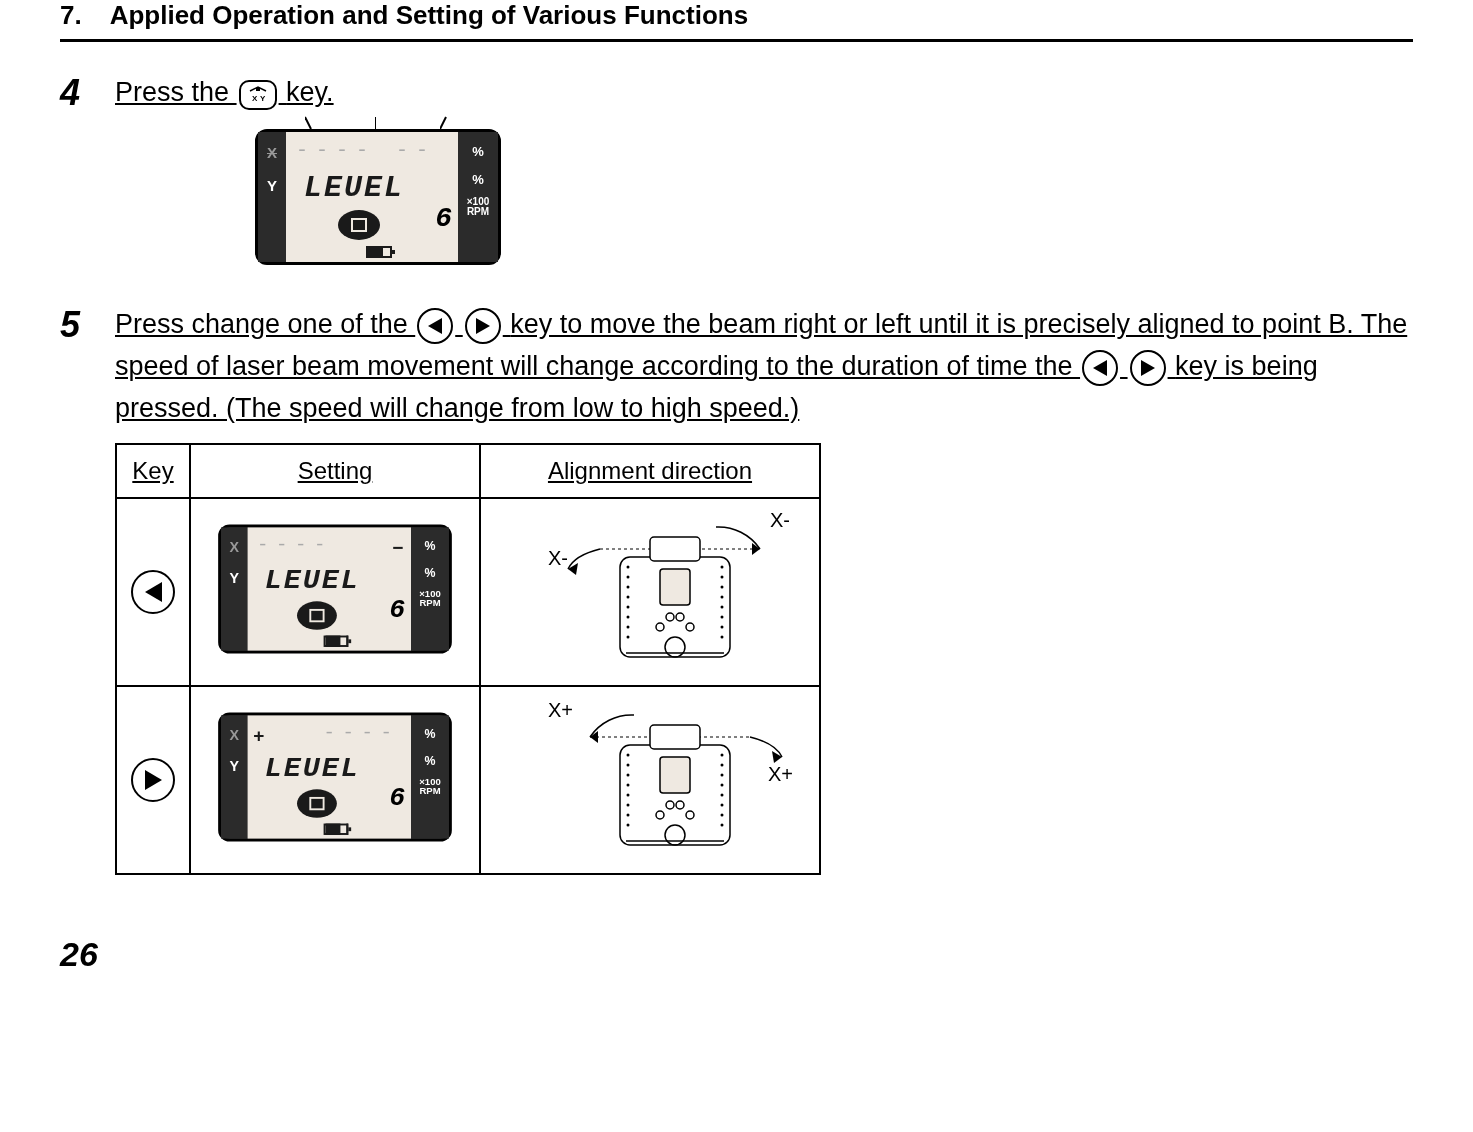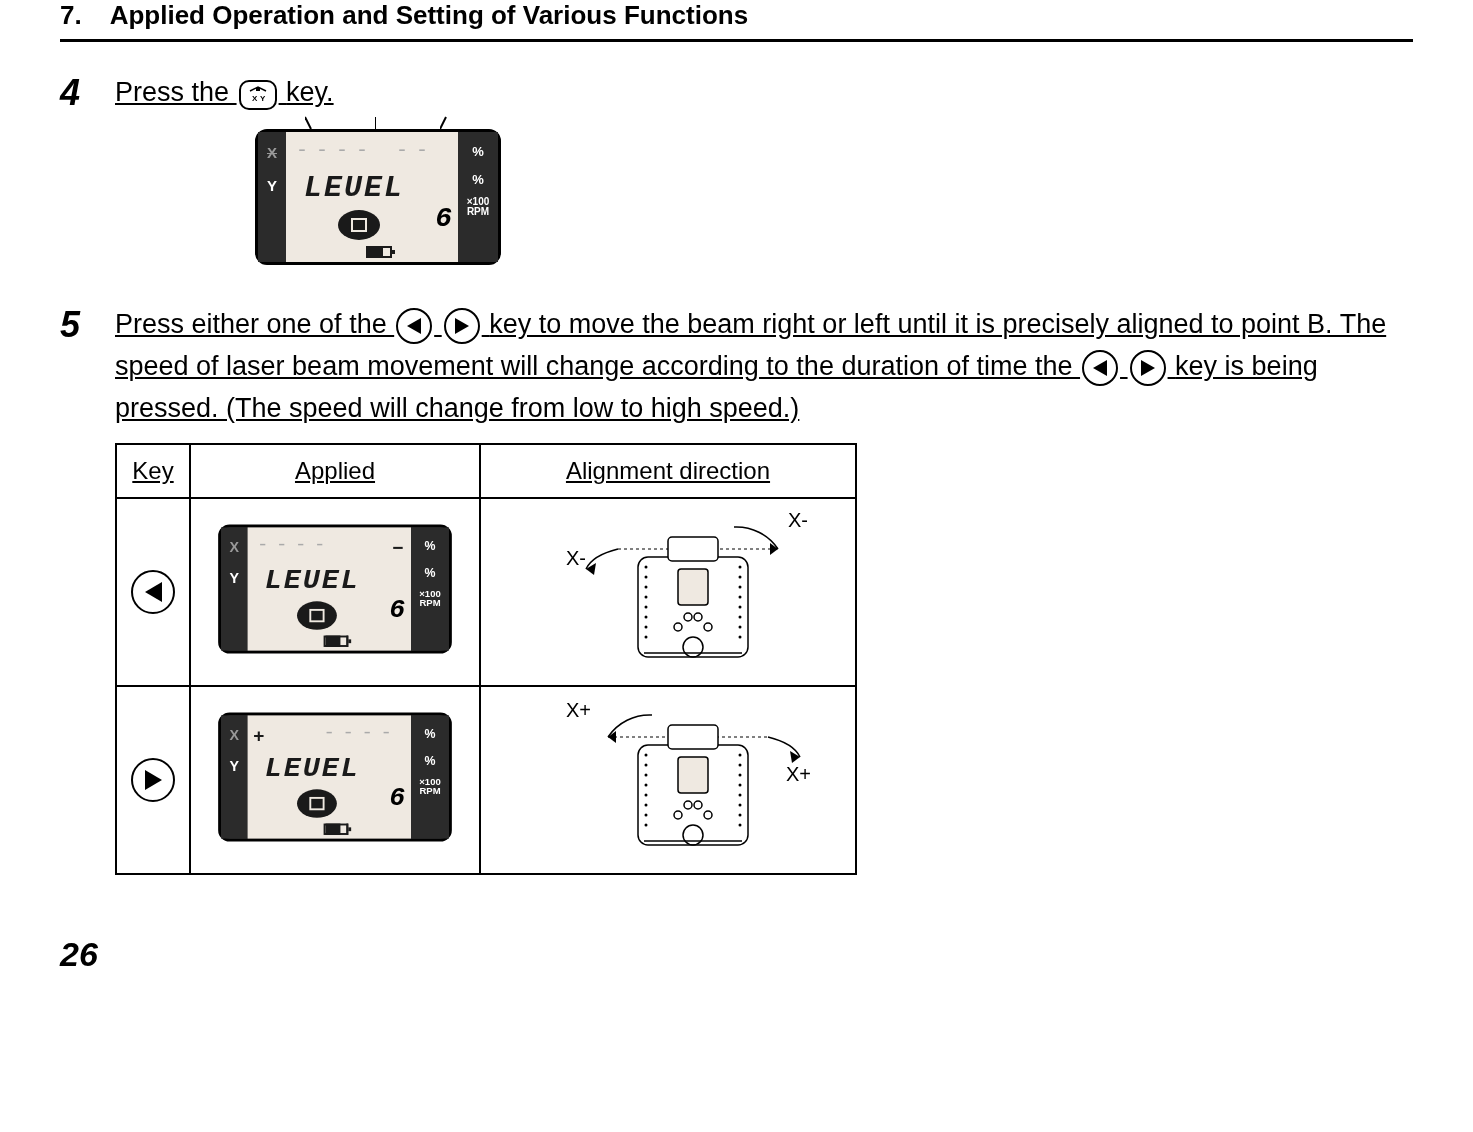--- a/index.html
+++ b/index.html
@@ -227,21 +227,21 @@
       font-size: 24px;
       font-weight: normal;
       text-align: center;
       vertical-align: middle;
     }
     .align-table th {
       font-weight: normal;
     }
     .col-key { width: 68px; }
     .col-display { width: 290px; }
-    .col-align { width: 376px; border-radius: 27px; }
+    .col-align { width: 340px; border-radius: 27px; }
     .td-key .arrow-key { width: 44px; height: 44px; }
     .td-key .arrow-left-tri { border-top-width: 10px; border-bottom-width: 10px; border-right-width: 17px; }
     .td-key .arrow-right-tri { border-top-width: 10px; border-bottom-width: 10px; border-left-width: 17px; }
 
     .device-svg {
       display: block;
       margin: 0 auto;
     }
     .page-number {
       font-style: italic;
@@ -312,21 +312,21 @@
             </div>
           </div>
         </div>
       </div>
     </div>
   </div>
 
   <div class="step">
     <div class="step-number">5</div>
     <div class="step-content">
-      <span>Press either one of the </span>
+      <span>Press change one of the </span>
       <span class="key-icon">
         <span class="arrow-key">
             <span class="arrow-left-tri"></span>
           </span>
       </span>
       <span class="key-icon">
         <span class="arrow-key">
             <span class="arrow-right-tri"></span>
           </span>
       </span>
@@ -341,21 +341,21 @@
             <span class="arrow-right-tri"></span>
           </span>
       </span>
       <span> key is being pressed. (The speed will change from low to high speed.)</span>
 
       <div class="table-container">
         <table class="align-table">
           <tbody>
               <tr>
             <th class="col-key">Key</th>
-            <th class="col-display">Applied</th>
+            <th class="col-display">Setting</th>
             <th class="col-align">Alignment direction</th>
           </tr>
 
           <tr>
             <td class="td-key">
               <span class="arrow-key">
                     <span class="arrow-left-tri"></span>
                   </span>
             </td>
             <td>

